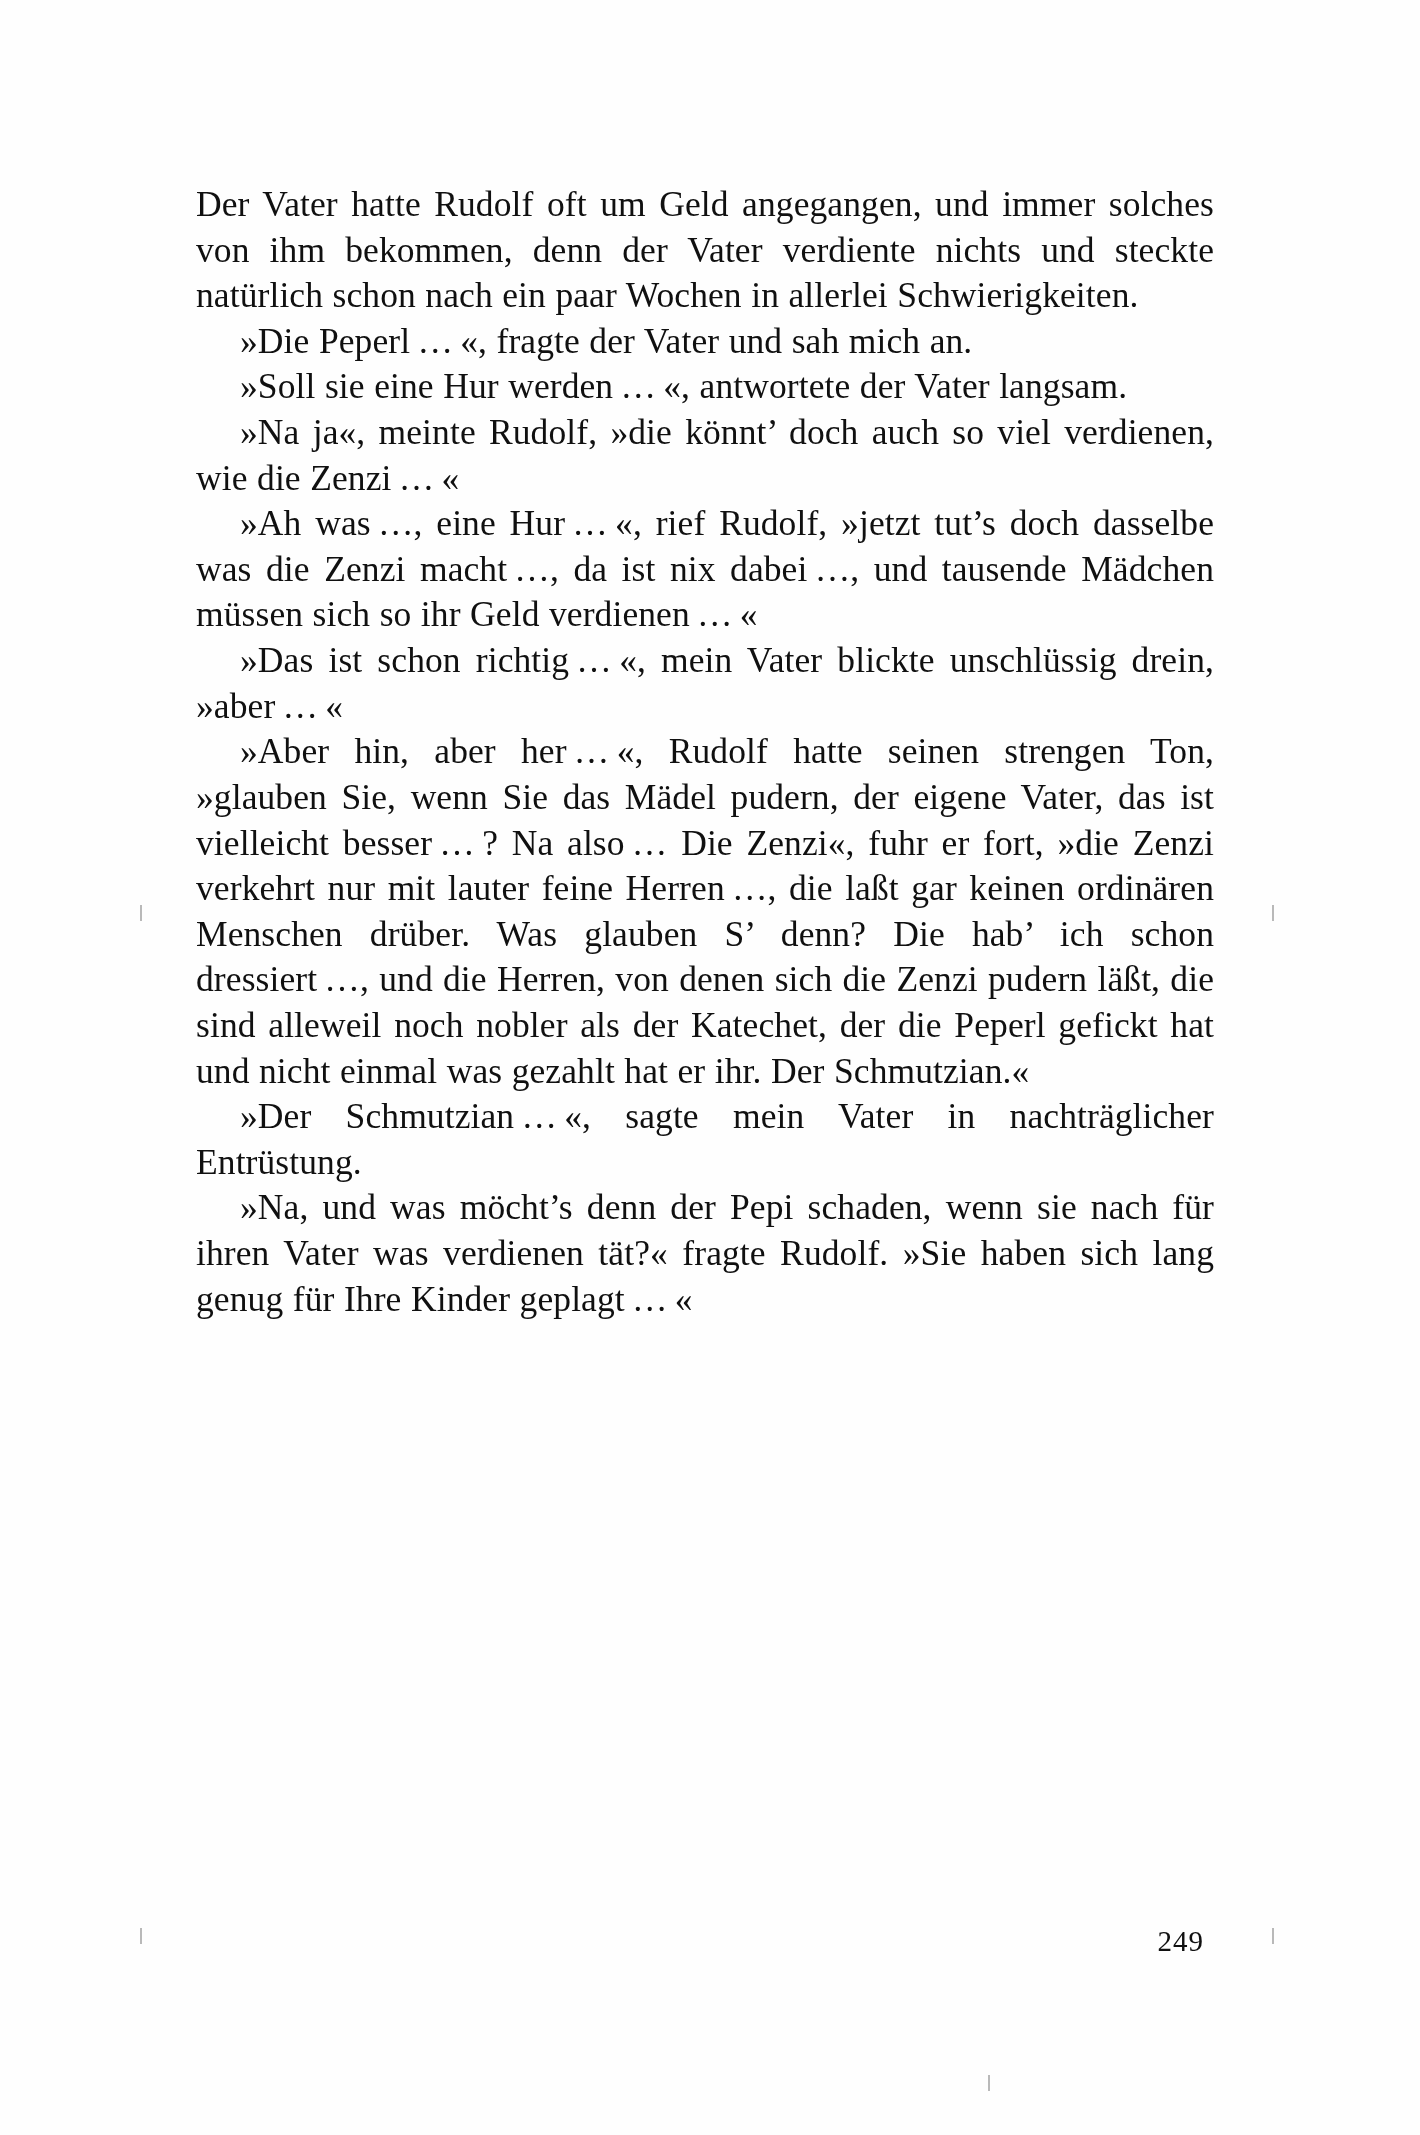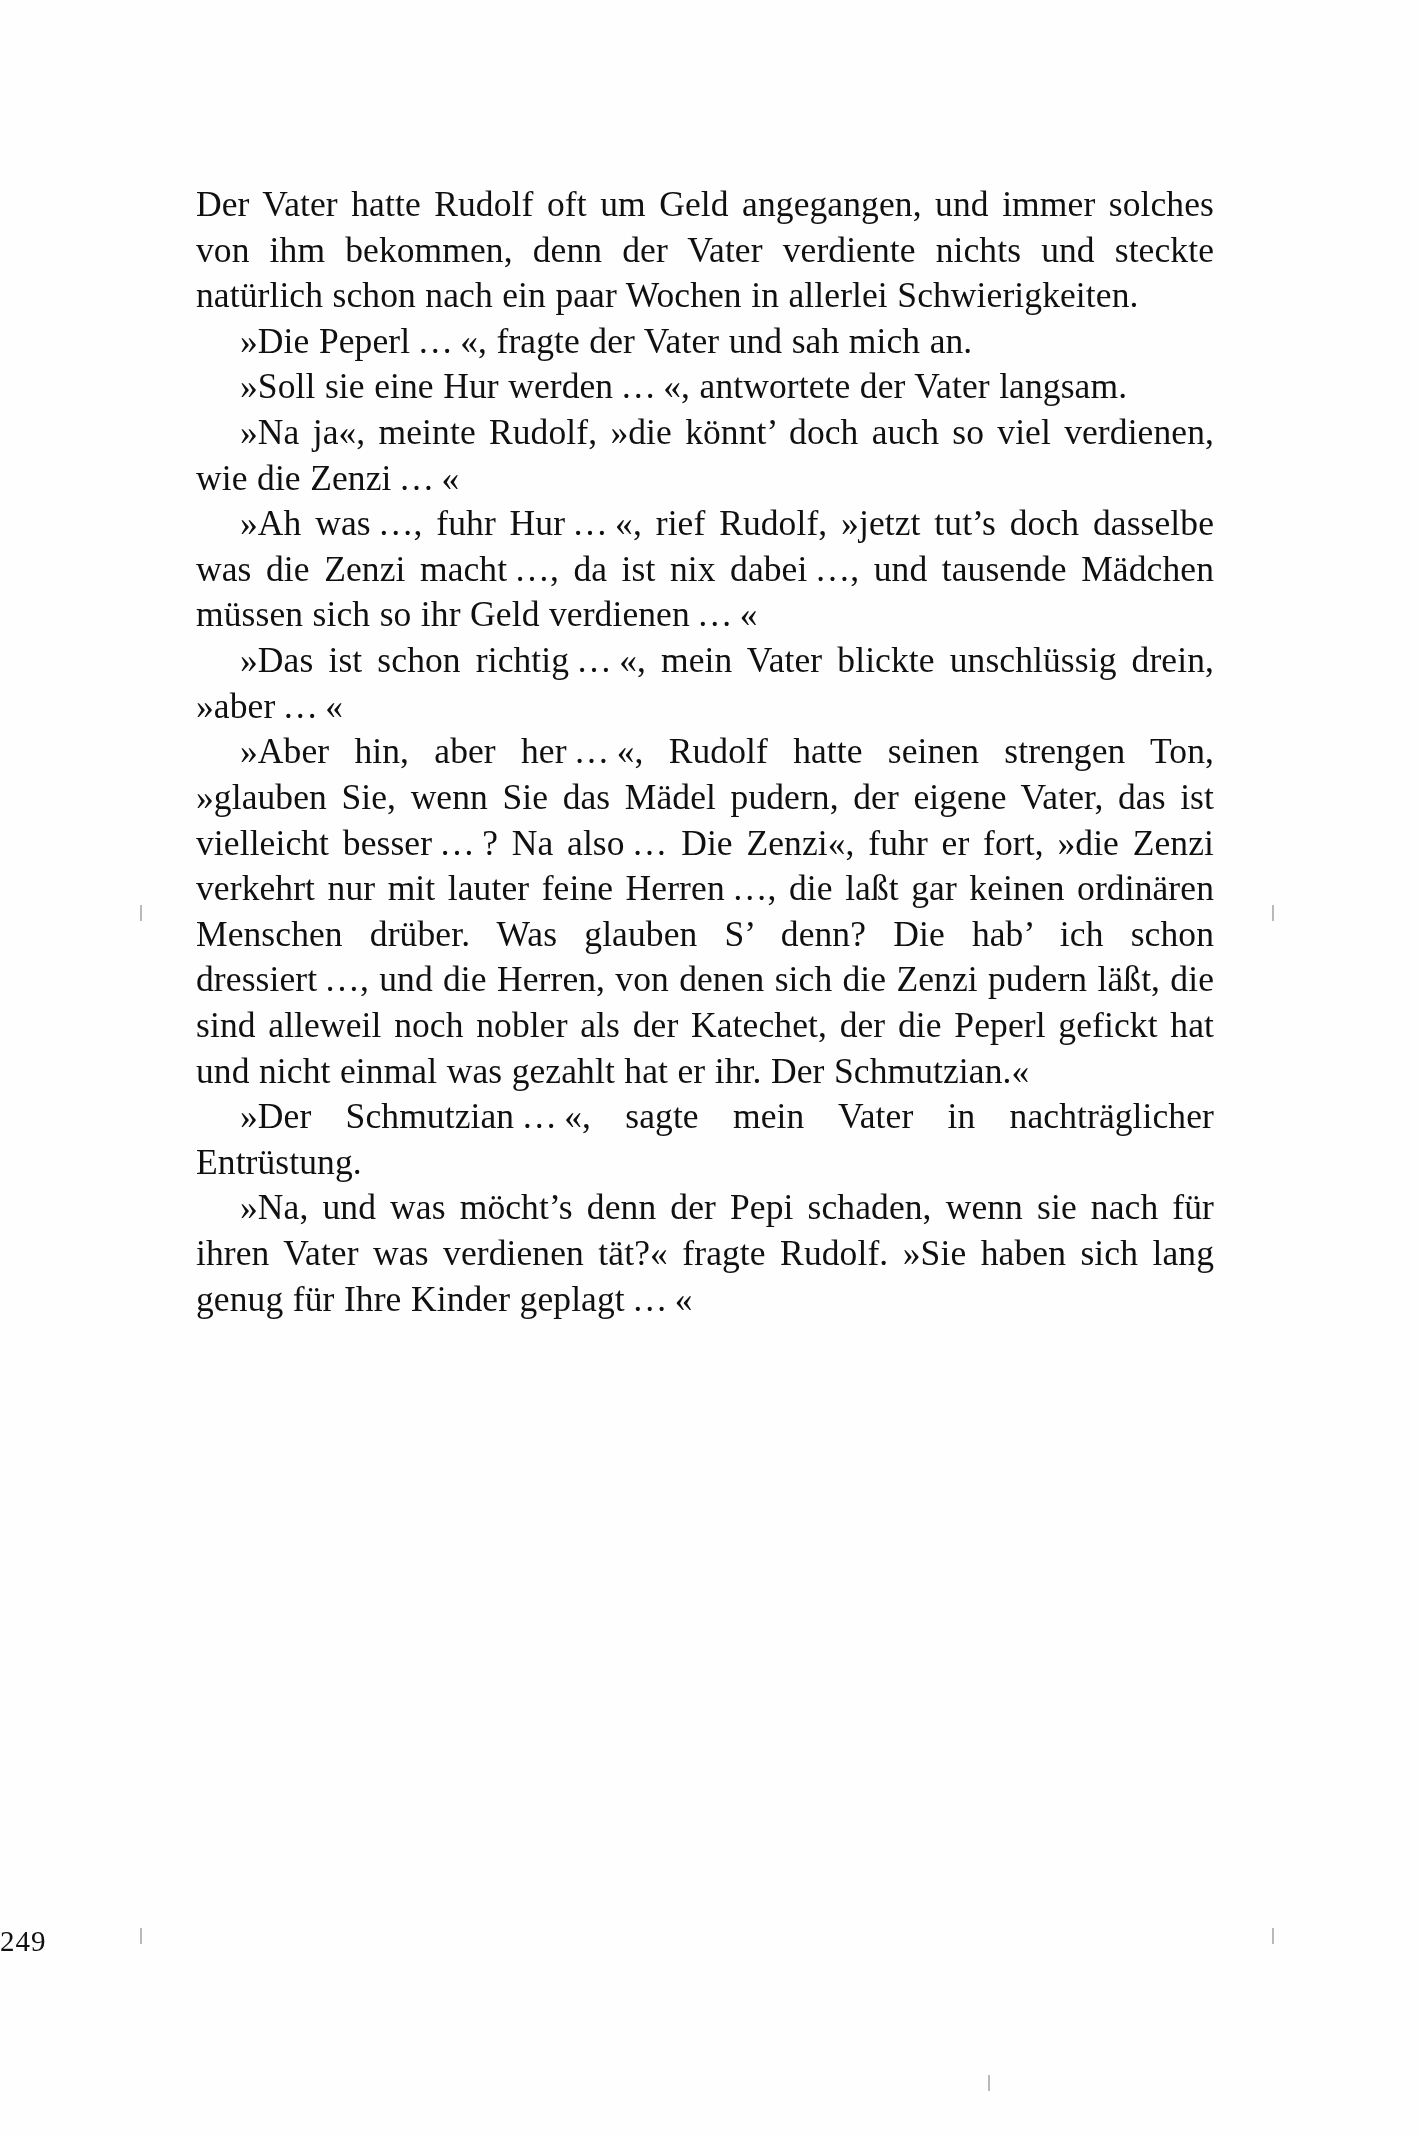--- a/index.html
+++ b/index.html
@@ -40,21 +40,21 @@
     hyphens: manual;
   }
   .para.indent {
     text-indent: 44px;
   }
   .page-number {
     position: absolute;
     left: 0;
     top: 1925px;
     width: 1204px;
-    text-align: left;
+    text-align: right;
     font-size: 29px;
     letter-spacing: 1px;
   }
   
   .tick {
     position: absolute;
     background: #b9b9b9;
   }
   .tick.left-upper  { left: 140px;  top: 905px;  width: 2px; height: 16px; }
   .tick.right-upper { left: 1272px; top: 905px;  width: 2px; height: 16px; }
@@ -71,21 +71,21 @@
   <div class="tick right-upper"></div>
   <div class="tick left-lower"></div>
   <div class="tick right-lower"></div>
   <div class="tick bottom-mid"></div>
 
   <div class="text-block">
     <p class="para">Der Vater hatte Rudolf oft um Geld angegangen, und immer solches von ihm bekommen, denn der Vater ver­diente nichts und steckte natürlich schon nach ein paar Wochen in allerlei Schwierigkeiten.</p>
     <p class="para indent">»Die Peperl … «, fragte der Vater und sah mich an.</p>
     <p class="para indent">»Soll sie eine Hur werden … «, antwortete der Vater langsam.</p>
     <p class="para indent">»Na ja«, meinte Rudolf, »die könnt’ doch auch so viel verdienen, wie die Zenzi … «</p>
-    <p class="para indent">»Ah was …, fuhr Hur … «, rief Rudolf, »jetzt tut’s doch dasselbe was die Zenzi macht …, da ist nix dabei …, und tausende Mädchen müssen sich so ihr Geld verdienen … «</p>
+    <p class="para indent">»Ah was …, eine Hur … «, rief Rudolf, »jetzt tut’s doch dasselbe was die Zenzi macht …, da ist nix dabei …, und tausende Mädchen müssen sich so ihr Geld verdienen … «</p>
     <p class="para indent">»Das ist schon richtig … «, mein Vater blickte unschlüs­sig drein, »aber … «</p>
     <p class="para indent">»Aber hin, aber her … «, Rudolf hatte seinen strengen Ton, »glauben Sie, wenn Sie das Mädel pudern, der eigene Vater, das ist vielleicht besser … ? Na also … Die Zenzi«, fuhr er fort, »die Zenzi verkehrt nur mit lauter feine Her­ren …, die laßt gar keinen ordinären Menschen drüber. Was glauben S’ denn? Die hab’ ich schon dressiert …, und die Herren, von denen sich die Zenzi pudern läßt, die sind alleweil noch nobler als der Katechet, der die Peperl ge­fickt hat und nicht einmal was gezahlt hat er ihr. Der Schmutzian.«</p>
     <p class="para indent">»Der Schmutzian … «, sagte mein Vater in nachträgli­cher Entrüstung.</p>
     <p class="para indent">»Na, und was möcht’s denn der Pepi schaden, wenn sie nach für ihren Vater was verdienen tät?« fragte Rudolf. »Sie haben sich lang genug für Ihre Kinder geplagt … «</p>
   </div>
 
   <div class="page-number">249</div>
 
 </div>
 

